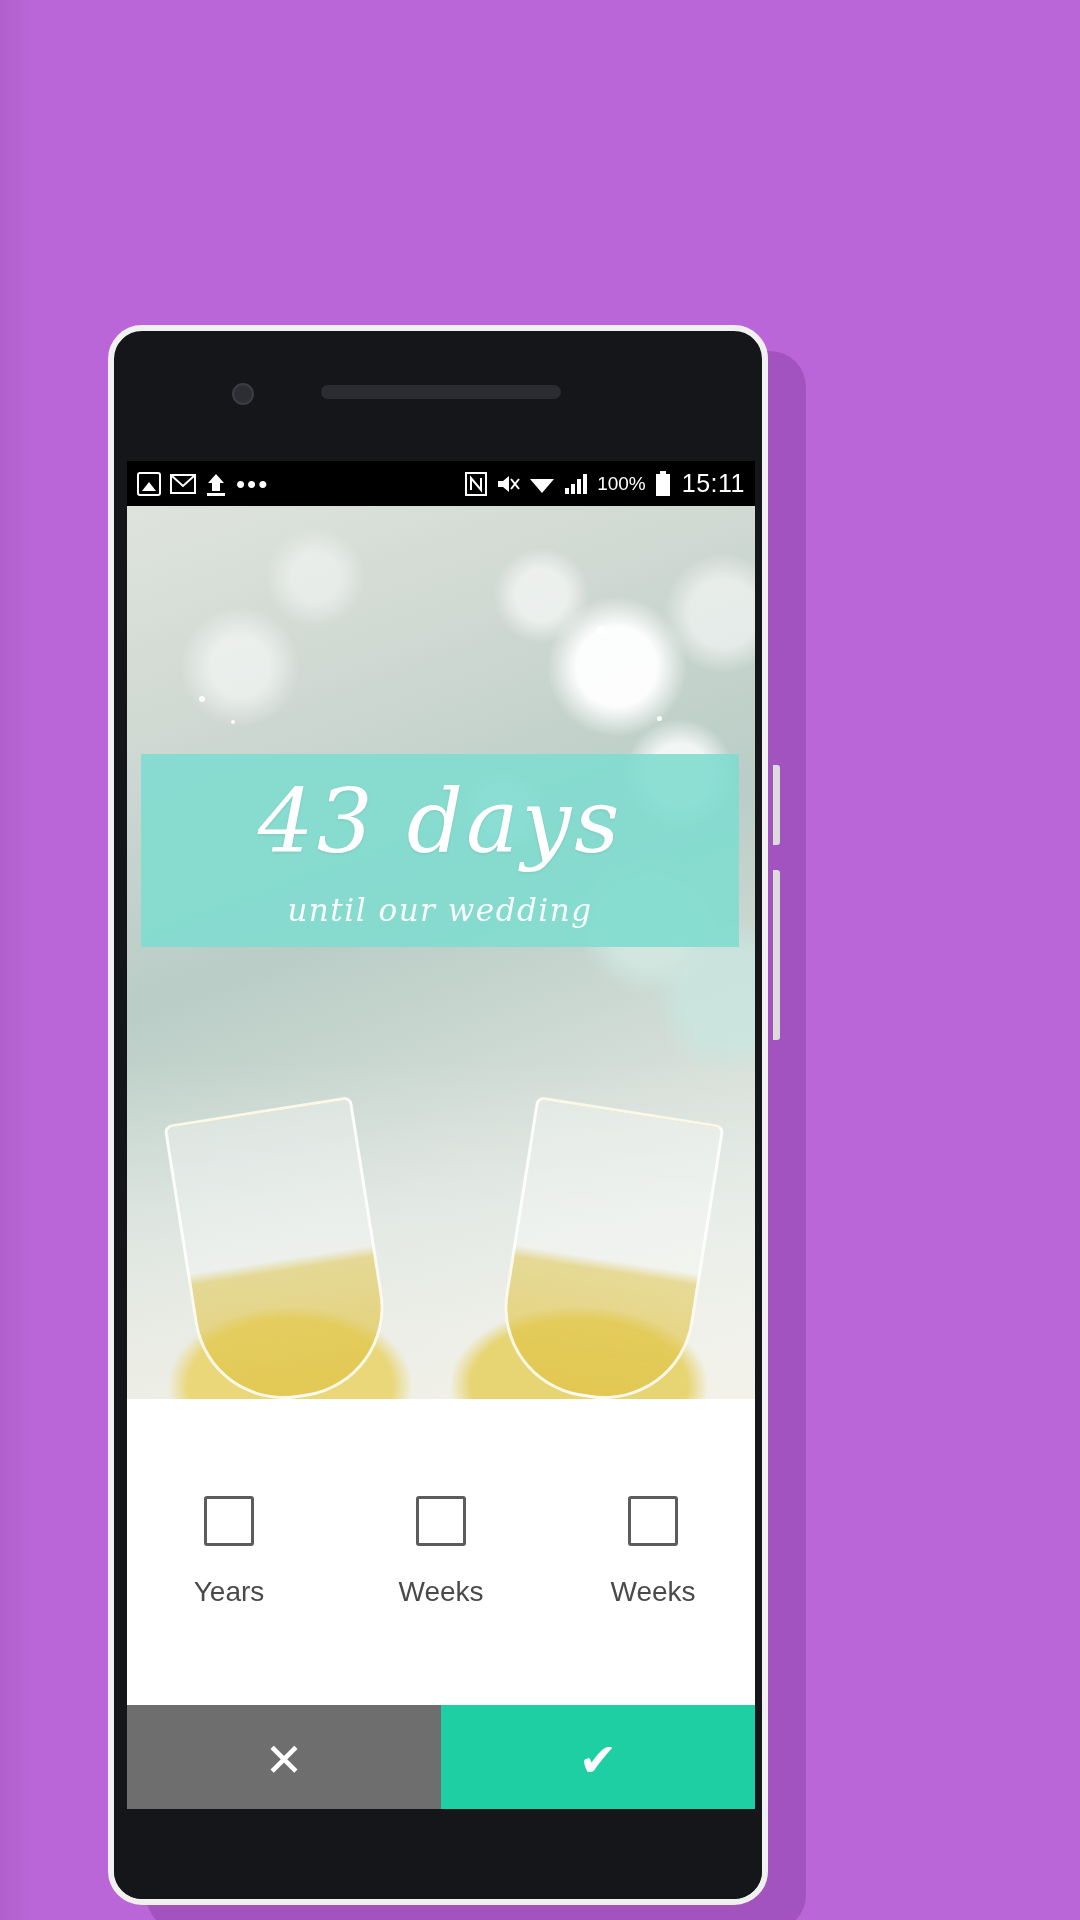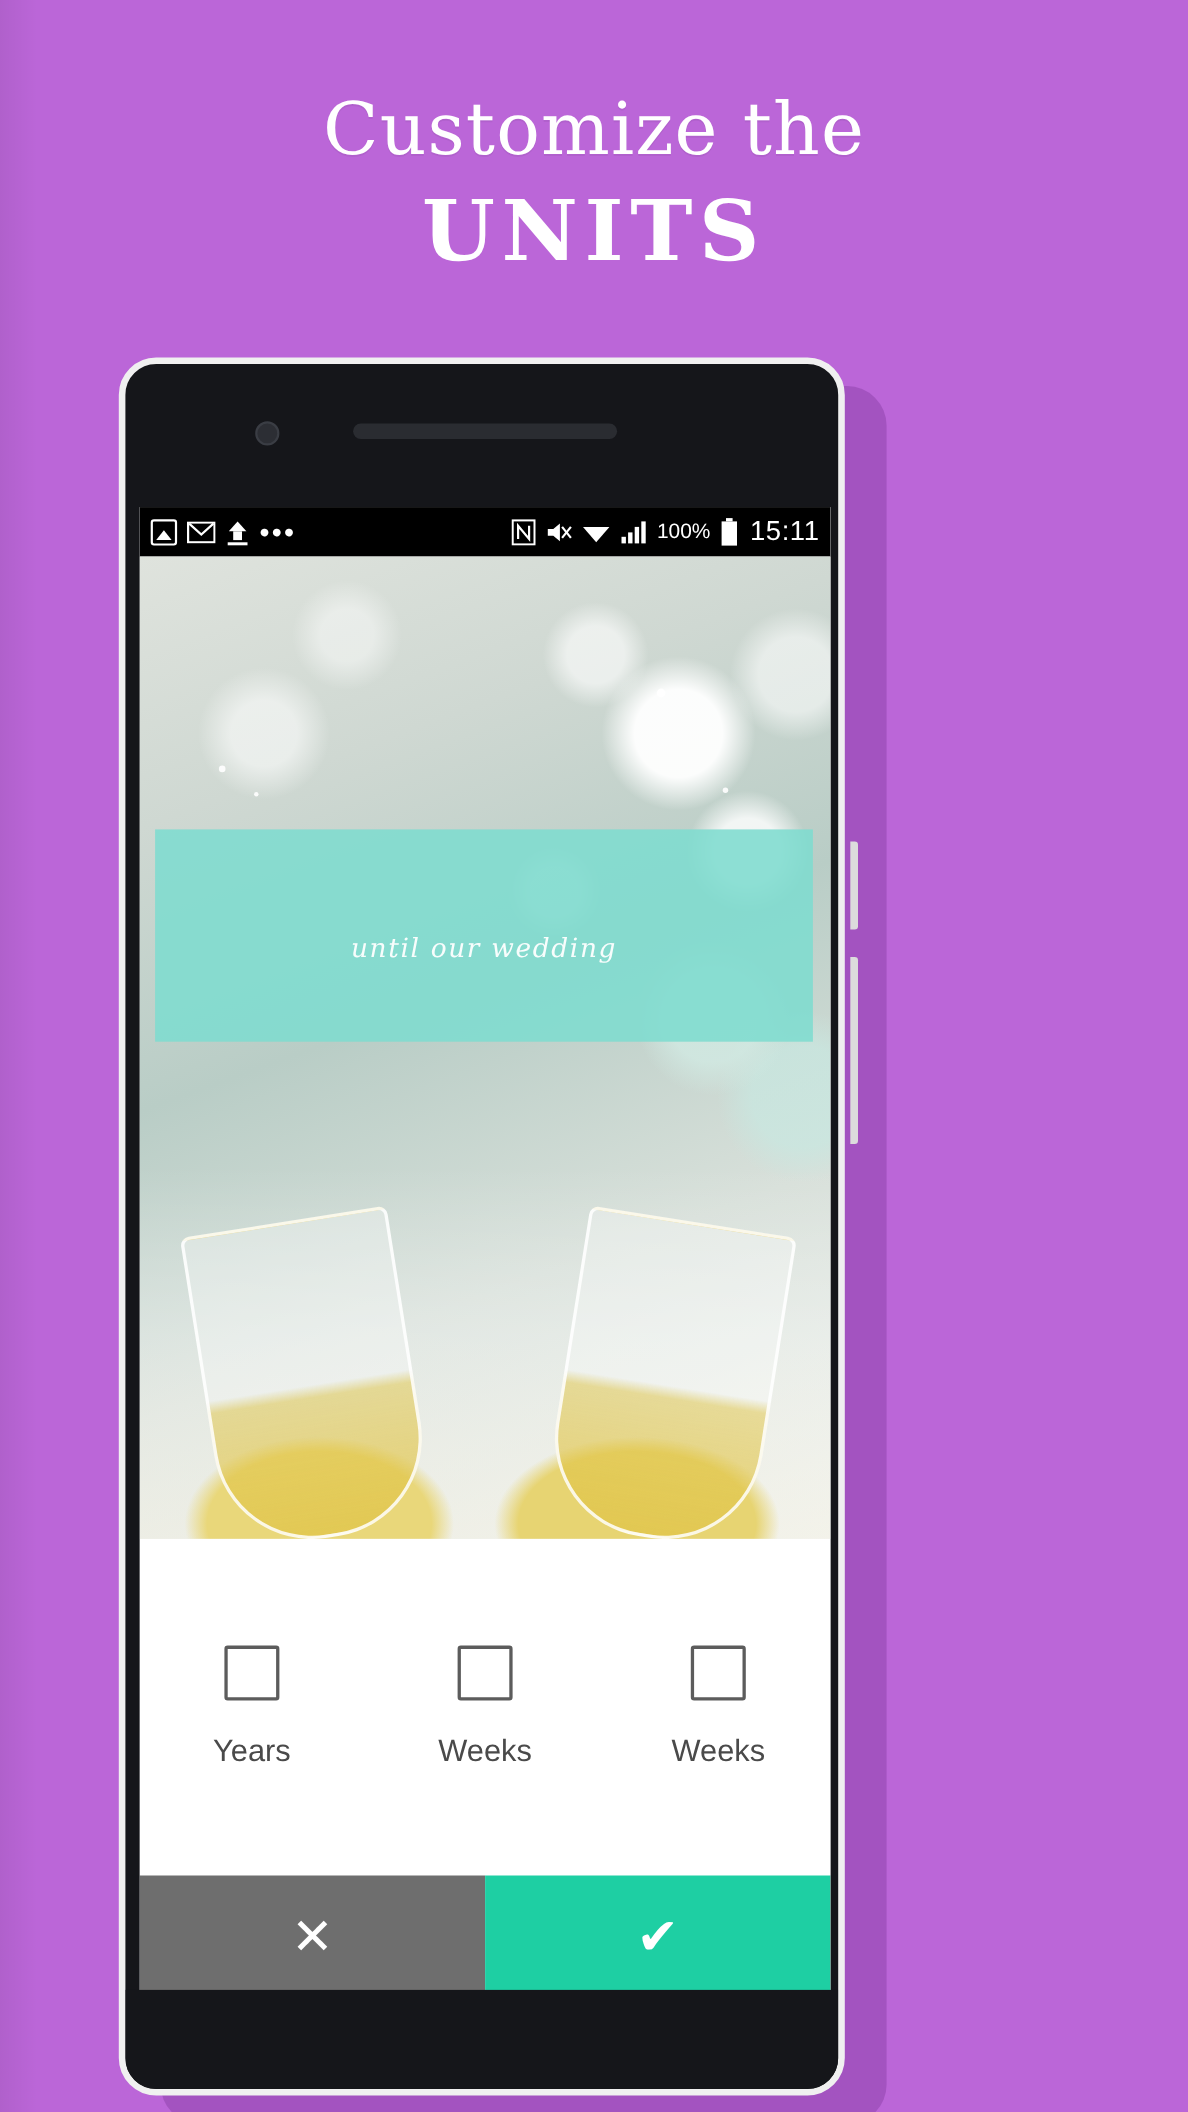--- a/index.html
+++ b/index.html
@@ -262,21 +262,21 @@
     font-style: italic;
     font-weight: normal;
     font-size: 88px;
     line-height: 96px;
     letter-spacing: 3px;
     text-shadow: 0 1px 3px rgba(0,0,0,0.08);
   }
   .countdown-sub {
     font-family: "DejaVu Serif", serif;
     font-style: italic;
-    font-size: 24px;
+    font-size: 31px;
     letter-spacing: 1.5px;
     margin-top: 22px;
     opacity: 0.95;
   }
 
   
   .units {
     position: relative;
     height: 306px;
     background: #ffffff;
@@ -359,24 +359,20 @@
     width: 100%;
     height: 90px;
     background: #15161a;
   }
 </style>
 </head>
 <body>
 
 <div class="poster">
 
-  <div class="headline">
-    <div class="line1">Customize the</div>
-    <div class="line2">UNITS</div>
-  </div>
 
   <div class="phone">
     <div class="phone-shadow"></div>
     <div class="phone-body">
 
       <div class="phone-top">
         <div class="camera"></div>
         <div class="speaker"></div>
       </div>
 
@@ -447,20 +443,21 @@
           <div class="photo-sparkle" style="left:104px; top:214px; width:4px; height:4px;"></div>
           <div class="photo-sparkle" style="left:470px; top:120px; width:8px; height:8px;"></div>
           <div class="photo-sparkle" style="left:530px; top:210px; width:5px; height:5px;"></div>
 
           <div class="glass-area">
             <div class="glass left"></div>
             <div class="glass right"></div>
           </div>
 
           <div class="countdown-card">
+            <div class="countdown-main">43 days</div>
             <div class="countdown-sub">until our wedding</div>
           </div>
         </div>
 
         <div class="units">
           <div class="unit">
             <div class="checkbox"></div>
             <div class="unit-label">Years</div>
           </div>
           <div class="unit">

